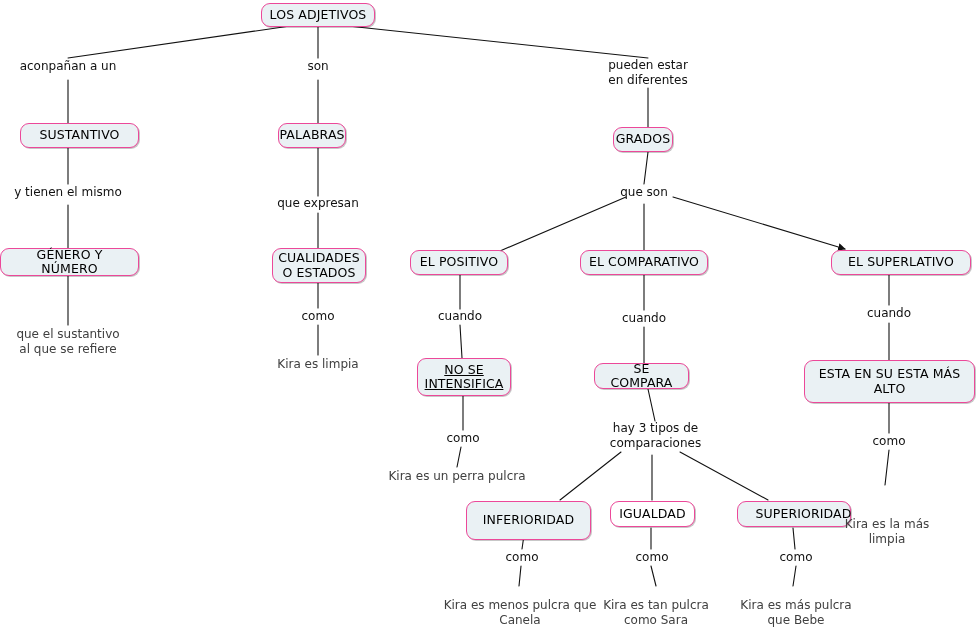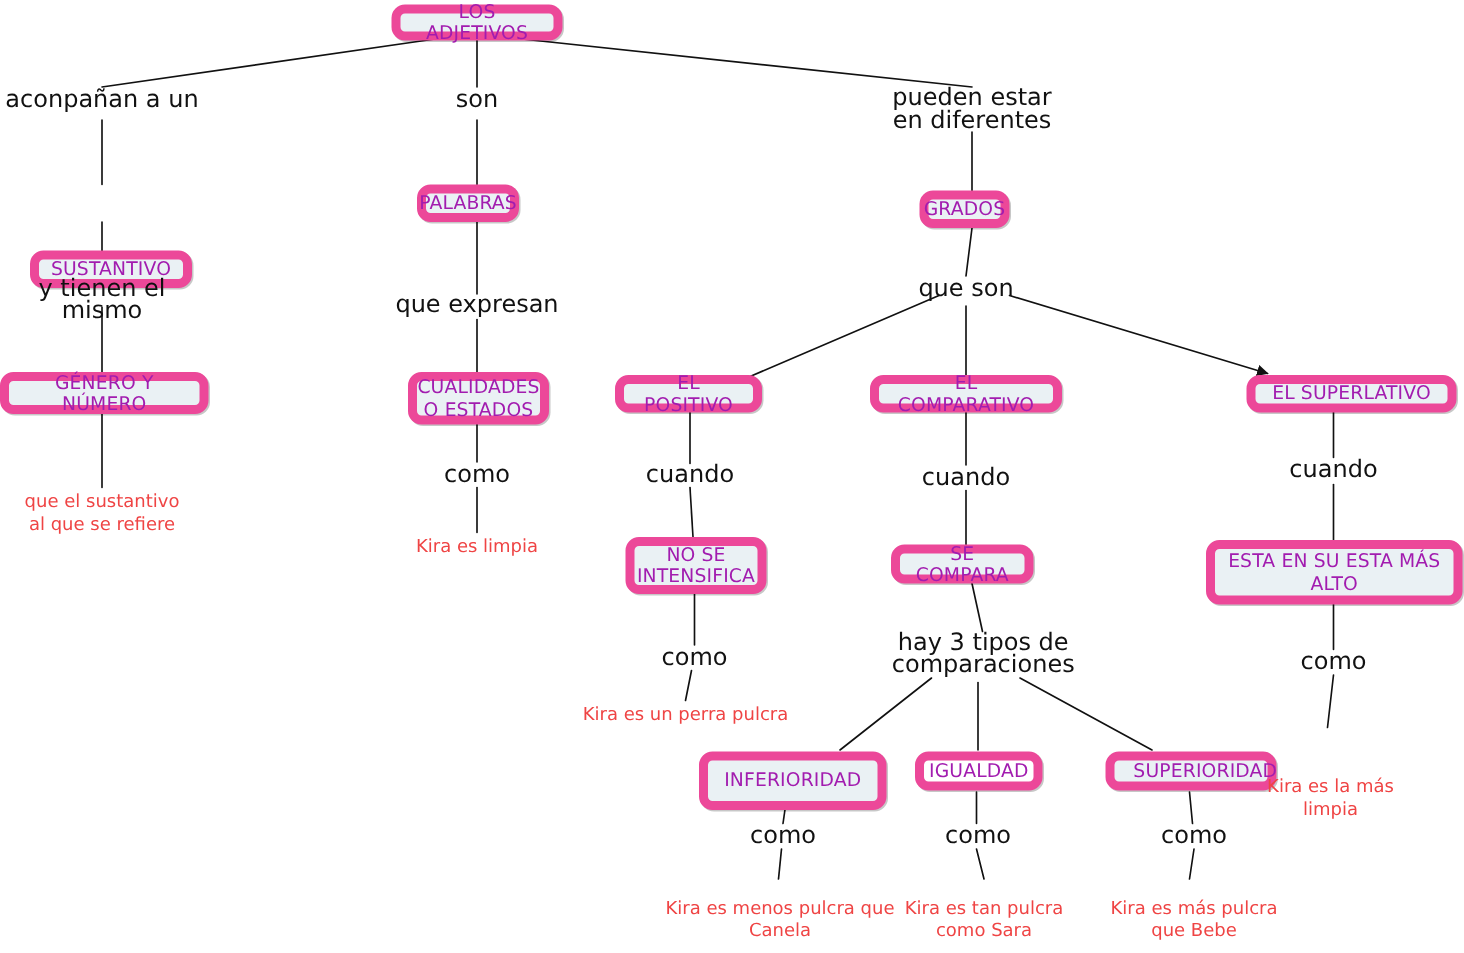--- a/index.html
+++ b/index.html
@@ -25,50 +25,50 @@
     height: 635px;
     pointer-events: none;
   }
   .node {
     position: absolute;
     box-sizing: border-box;
     display: flex;
     align-items: center;
     justify-content: center;
     text-align: center;
-    border: 6px solid #ec4899;
+    border: 1px solid #ec4899;
     border-radius: 9px;
     background: #eaf1f4;
-    color: #a21caf;
+    color: #000000;
     font-size: 12.5px;
     line-height: 14.5px;
     letter-spacing: 0.1px;
     padding: 2px 7px;
     box-shadow: 1px 1px 0 rgba(0,0,0,0.22);
     z-index: 2;
   }
   .node.plain {
     background: #ffffff;
   }
   .link-label {
     position: absolute;
     box-sizing: border-box;
     text-align: center;
     color: #111111;
-    font-size: 16px;
+    font-size: 12px;
     line-height: 14.5px;
     background: transparent;
     z-index: 3;
     white-space: pre-line;
   }
   .leaf-text {
     position: absolute;
     box-sizing: border-box;
     text-align: center;
-    color: #ef4444;
+    color: #404040;
     font-size: 12px;
     line-height: 14.5px;
     z-index: 3;
     white-space: pre-line;
   }
 </style>
 </head>
 <body>
 
 <div id="canvas">
@@ -127,21 +127,21 @@
       <path d="M 889 323 L 889 360"></path>
       <path d="M 889 403 L 889 433"></path>
       <path d="M 889 450 L 885 485"></path>
     </g>
   </svg>
 
   <div class="node" style="left:261px; top:3px; width:114px; height:24px;">
     <span>LOS ADJETIVOS</span>
   </div>
 
-  <div class="node" style="left:20px; top:123px; width:108px; height:25px;margin-top:44px;">
+  <div class="node" style="left:20px; top:123px; width:119px; height:25px;">
     <span>SUSTANTIVO</span>
   </div>
 
   <div class="node" style="left:0px; top:248px; width:139px; height:28px;">
     <span>GÉNERO Y NÚMERO</span>
   </div>
 
   <div class="node" style="left:278px; top:123px; width:68px; height:25px;">
     <span>PALABRAS</span>
   </div>
@@ -161,21 +161,21 @@
 
   <div class="node" style="left:580px; top:250px; width:128px; height:25px;">
     <span>EL COMPARATIVO</span>
   </div>
 
   <div class="node" style="left:831px; top:250px; width:140px; height:25px;">
     <span>EL SUPERLATIVO</span>
   </div>
 
   <div class="node" style="left:417px; top:358px; width:94px; height:38px;">
-    <span style="white-space:pre-line;">NO SE
+    <span style="white-space:pre-line;text-decoration:underline;">NO SE
 INTENSIFICA</span>
   </div>
 
   <div class="node" style="left:594px; top:363px; width:95px; height:26px;">
     <span>SE COMPARA</span>
   </div>
 
   <div class="node" style="left:804px; top:360px; width:171px; height:43px;">
     <span>ESTA EN SU ESTA MÁS ALTO</span>
   </div>

